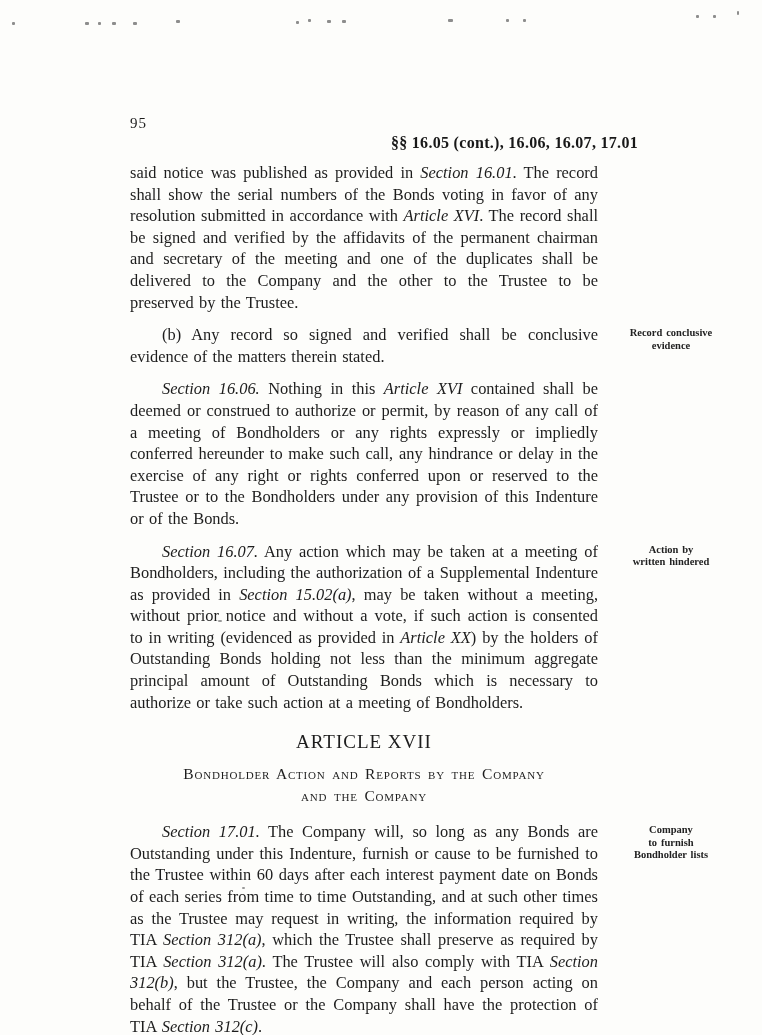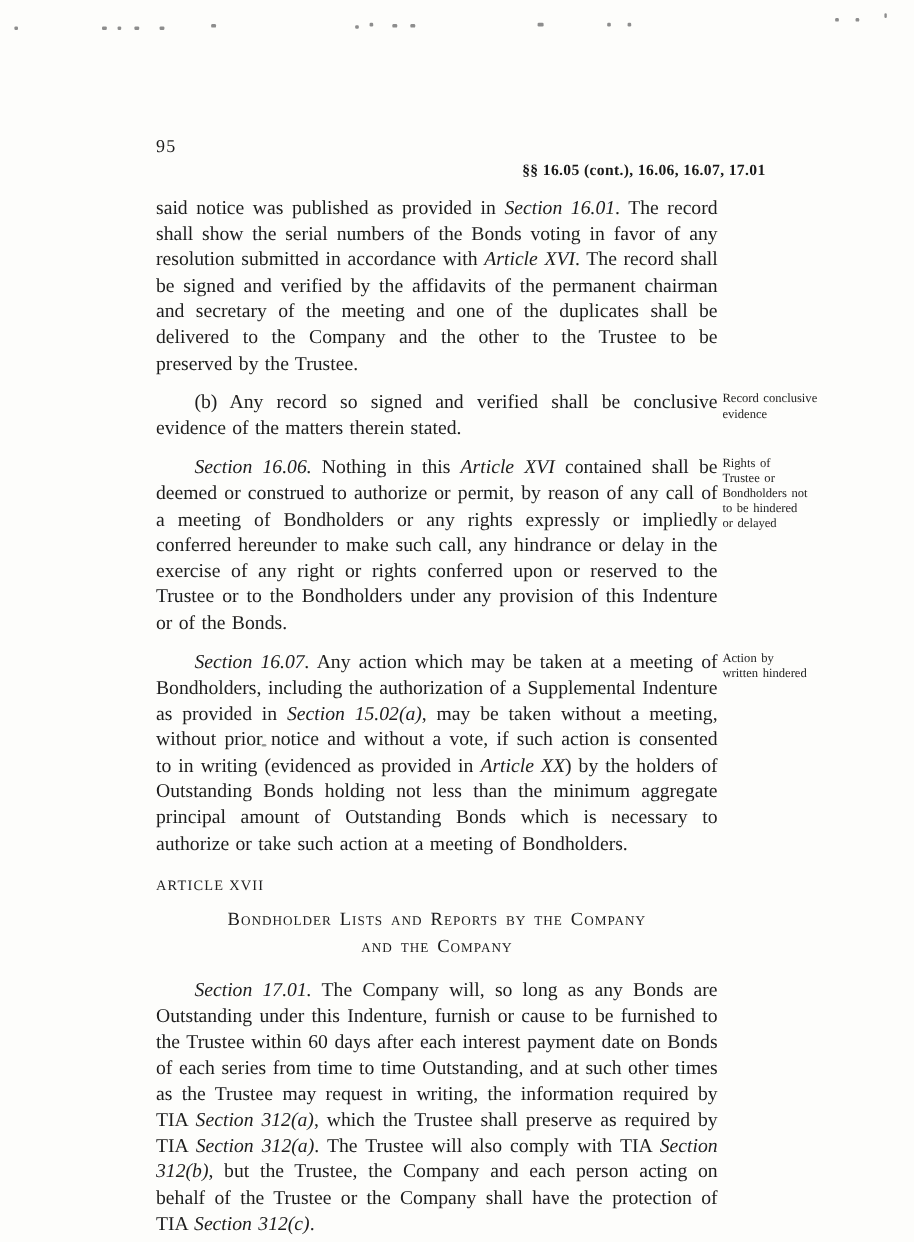--- a/index.html
+++ b/index.html
@@ -18,21 +18,21 @@
     left: 130px;
     width: 468px;
     text-align: left;
     font-size: 15px;
     letter-spacing: 1px;
   }
   .section-refs {
     position: absolute;
     top: 134px;
     right: 124px;
-    font-size: 13px;
+    font-size: 16px;
     font-weight: bold;
     letter-spacing: 0.3px;
     color: #181818;
   }
   .body-col {
     position: absolute;
     top: 162px;
     left: 130px;
     width: 468px;
   }
@@ -41,32 +41,33 @@
     font-size: 16.4px;
     line-height: 21.6px;
     text-align: justify;
     margin: 0 0 11px 0;
     word-spacing: 1.2px;
   }
   .para.indent { text-indent: 32px; }
   .margin-note {
     position: absolute;
     top: 3px;
-    left: 472px;
+    left: 482px;
     width: 118px;
     font-size: 10.5px;
     line-height: 12.5px;
-    font-weight: normal;
+    font-weight: bold;
     white-space: pre-line;
-    text-align: left;
+    text-align: center;
     text-indent: 0;
     color: #222;
   }
   .article-heading {
-    font-size: 12px;
+    font-size: 19px;
+    text-align: center;
     letter-spacing: 1px;
     margin: 18px 0 10px 0;
   }
   .article-subtitle {
     font-size: 15.5px;
     line-height: 22px;
     text-align: center;
     font-variant: small-caps;
     letter-spacing: 0.8px;
     word-spacing: 2px;
@@ -112,38 +113,36 @@
       <span><span>said notice was published as provided in </span><em>Section 16.01</em><span>. The record shall show the serial numbers of the Bonds voting in favor of any resolution submitted in accordance with </span><em>Article XVI</em><span>. The record shall be signed and verified by the affidavits of the permanent chairman and secretary of the meeting and one of the duplicates shall be delivered to the Company and the other to the Trustee to be preserved by the Trustee.</span></span>
     </div>
 
     <div class="para indent">
       <div class="margin-note">Record conclusive
 evidence</div>
       <span><span>(b) Any record so signed and verified shall be conclusive evidence of the matters therein stated.</span></span>
     </div>
 
     <div class="para indent">
-      <div class="margin-note">Rights of
-Trustee or
-Bondholders not
-to be hindered
-or delayed</div>
       <span><em>Section 16.06.</em><span> Nothing in this </span><em>Article XVI</em><span> contained shall be deemed or construed to authorize or permit, by reason of any call of a meeting of Bondholders or any rights expressly or impliedly conferred hereunder to make such call, any hindrance or delay in the exercise of any right or rights conferred upon or reserved to the Trustee or to the Bondholders under any provision of this Indenture or of the Bonds.</span></span>
     </div>
 
     <div class="para indent">
       <div class="margin-note">Action by
 written hindered</div>
       <span><em>Section 16.07.</em><span> Any action which may be taken at a meeting of Bondholders, including the authorization of a Supplemental Indenture as provided in </span><em>Section 15.02(a)</em><span>, may be taken without a meeting, without prior notice and without a vote, if such action is consented to in writing (evidenced as provided in </span><em>Article XX</em><span>) by the holders of Outstanding Bonds holding not less than the minimum aggregate principal amount of Outstanding Bonds which is necessary to authorize or take such action at a meeting of Bondholders.</span></span>
     </div>
 
     <div class="article-heading">ARTICLE XVII</div>
     <div class="article-subtitle">
-      <span>Bondholder Lists and Reports by the Company</span><br>
+      <span>Bondholder Action and Reports by the Company</span><br>
       <span>and the Company</span>
     </div>
 
     <div class="para indent">
+      <div class="margin-note">Company
+to furnish
+Bondholder lists</div>
       <span><em>Section 17.01.</em><span> The Company will, so long as any Bonds are Outstanding under this Indenture, furnish or cause to be furnished to the Trustee within 60 days after each interest payment date on Bonds of each series from time to time Outstanding, and at such other times as the Trustee may request in writing, the information required by TIA </span><em>Section 312(a)</em><span>, which the Trustee shall preserve as required by TIA </span><em>Section 312(a)</em><span>. The Trustee will also comply with TIA </span><em>Section 312(b)</em><span>, but the Trustee, the Company and each person acting on behalf of the Trustee or the Company shall have the protection of TIA </span><em>Section 312(c)</em><span>.</span></span>
     </div>
 
   </div>
 </div>
 
 </body></html>

